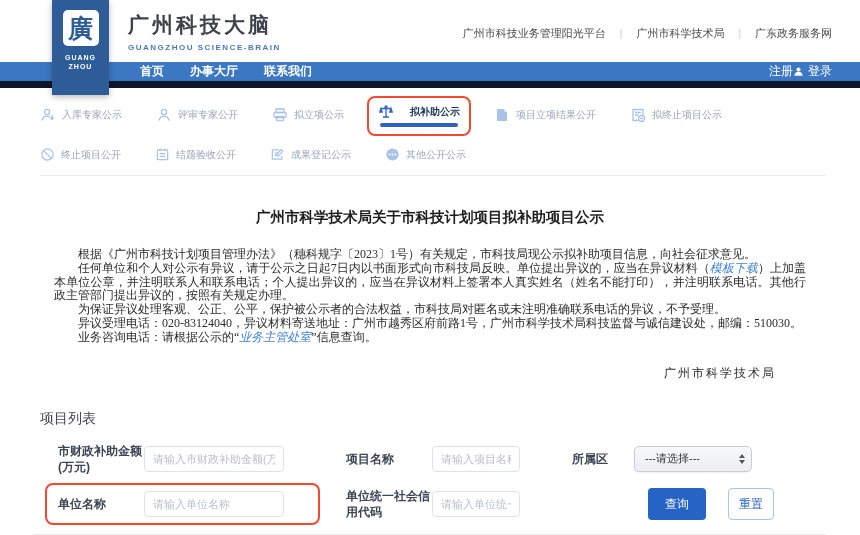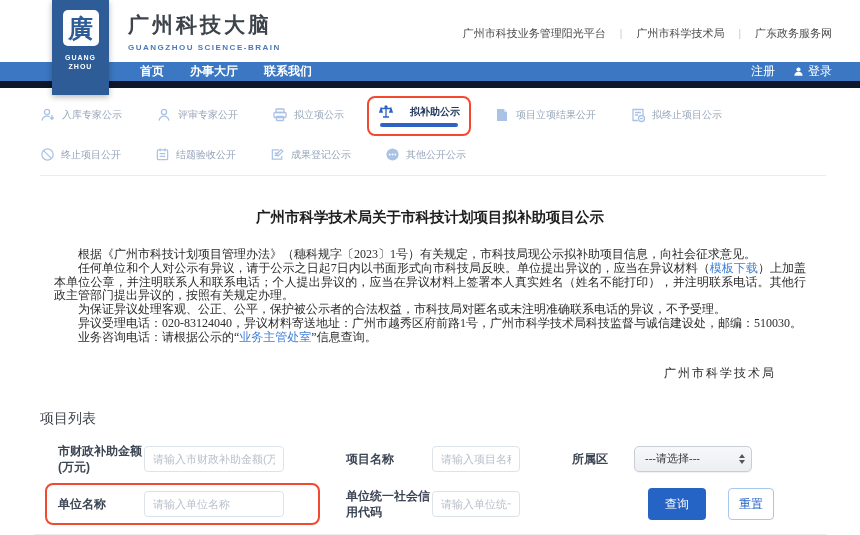--- a/index.html
+++ b/index.html
@@ -23,21 +23,21 @@
   .top-links { position:absolute; right:28px; top:26px; display:flex; align-items:center; gap:14px;
                font-size:11px; color:#4a4a4a; }
   .top-links .lnk { cursor:pointer; }
   .top-links .sep { color:#c9c9c9; font-size:10px; }
 
   
   .navbar { height:26px; background:#3b77c2; border-bottom:7px solid #0f172a; display:flex;
             align-items:center; padding:0 28px 0 140px; color:#fff; font-size:12px; }
   .nav-menu { display:flex; gap:26px; font-weight:bold; }
   .nav-menu span { cursor:pointer; }
-  .nav-right { margin-left:auto; display:flex; gap:18px; align-items:center; }
+  .nav-right { margin-left:auto; display:flex; align-items:center; }
   .nav-right .item { display:flex; align-items:center; gap:4px; cursor:pointer; }
 
   
   .tabs-wrap { width:792px; margin:5px auto 0; padding-left:6px; }
   .tab-row { display:flex; align-items:center; gap:34px; }
   .tab-row.r1 { height:44px; }
   .tab-row.r2 { height:35px; }
   .tab { display:flex; align-items:center; gap:6px; font-size:10px; color:#97a5ba;
          white-space:nowrap; cursor:pointer; position:relative; }
   .tab .icon { color:#a9c2e6; display:inline-flex; }
@@ -46,21 +46,21 @@
   .tab.active .icon { color:#2e63c5; }
   .tab-underline { height:4px; width:78px; background:#2e63c5; border-radius:2px; margin-top:3px; }
   .hl-border { position:absolute; border:2px solid #f2492f; border-radius:8px; pointer-events:none; }
   .hl-tab { left:-11px; top:-8px; right:-11px; bottom:-9px; }
   .tabs-divider { border-bottom:1px solid #ececec; margin-top:3px; }
 
   
   .notice { width:752px; margin:32px auto 0; font-family:"Liberation Serif", serif; color:#2b2b2b; }
   .notice-title { text-align:center; font-size:14.5px; font-weight:bold; color:#1d1d1d; margin-bottom:21px; }
   .notice p { font-size:12px; line-height:13.8px; text-indent:2em; text-align:justify; }
-  .inline-link { color:#3f7fd6; cursor:pointer; }
+  .inline-link { color:#3f7fd6; cursor:pointer;font-style:italic; }
   .signature { text-align:right; font-size:12px; margin:20px 30px 0 0; letter-spacing:2px; }
 
   
   .project { width:792px; margin:28px auto 0; }
   .section-title { font-size:14px; color:#40454c; margin-bottom:15px; padding-left:6px; }
   .pform { padding-left:24px; }
   .form-row { display:flex; align-items:center; margin-bottom:13px; }
   .fgroup { display:flex; align-items:center; position:relative; }
   .g1 { width:248px; }
   .g2 { width:214px; margin-left:40px; }

